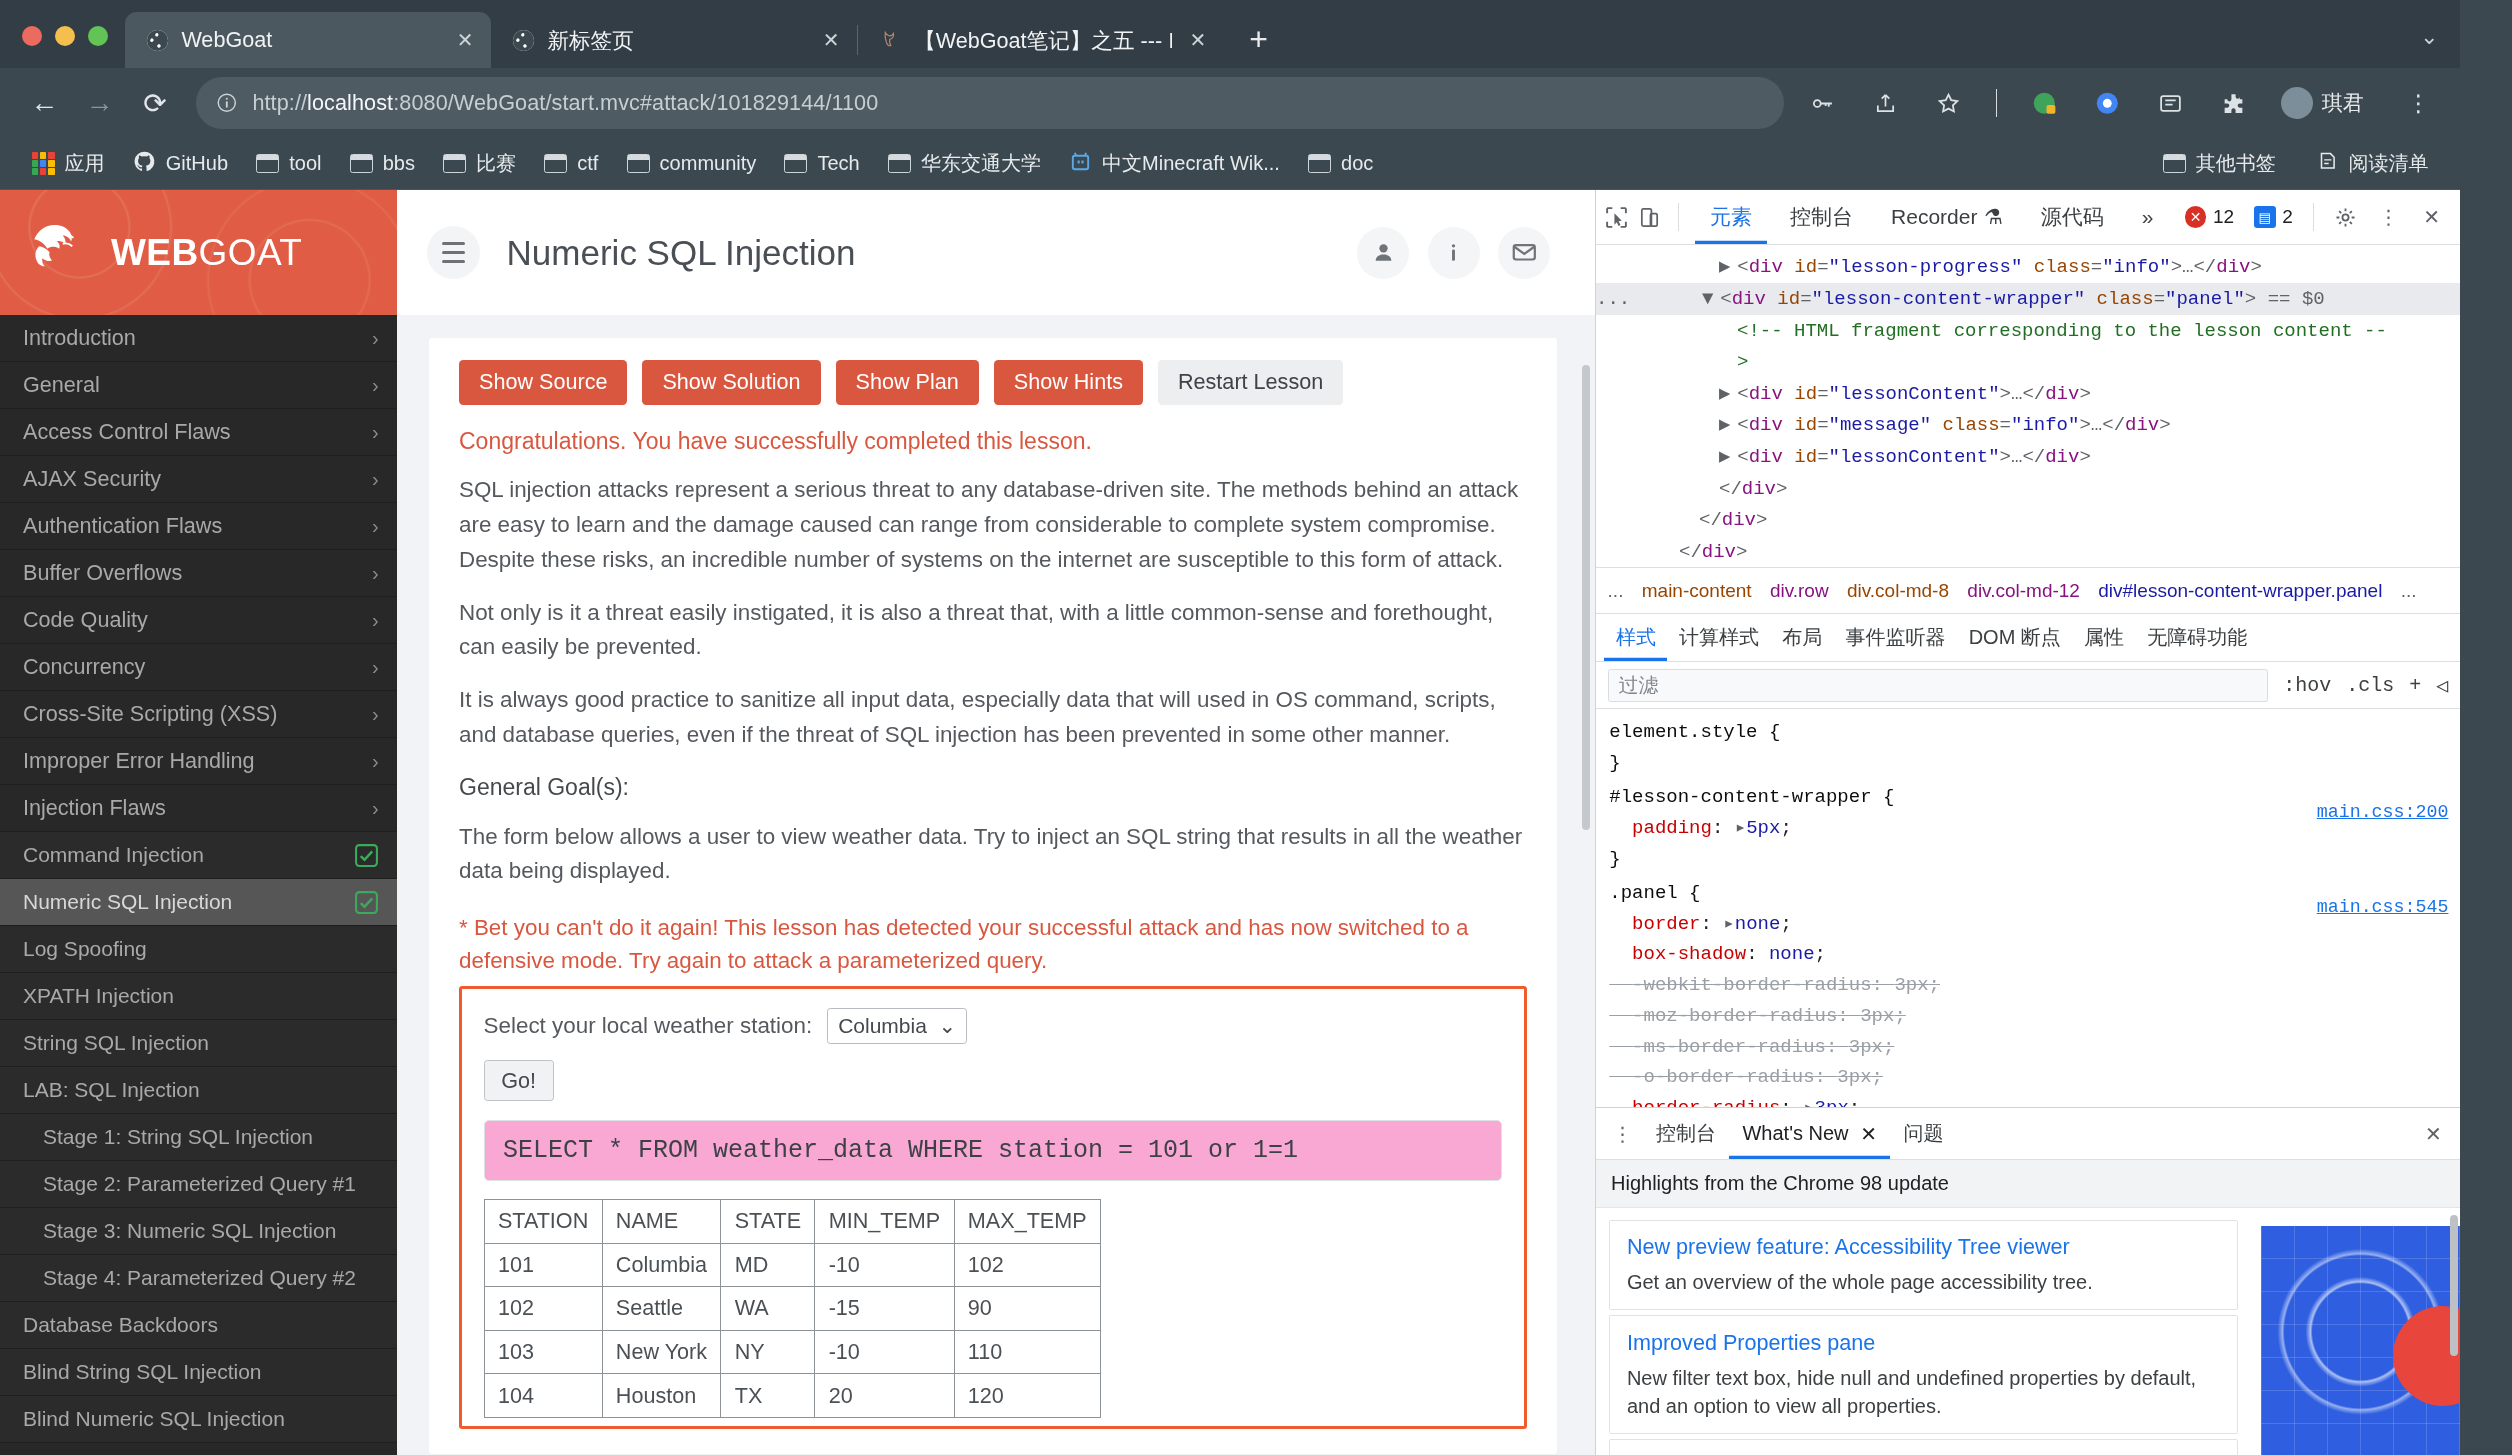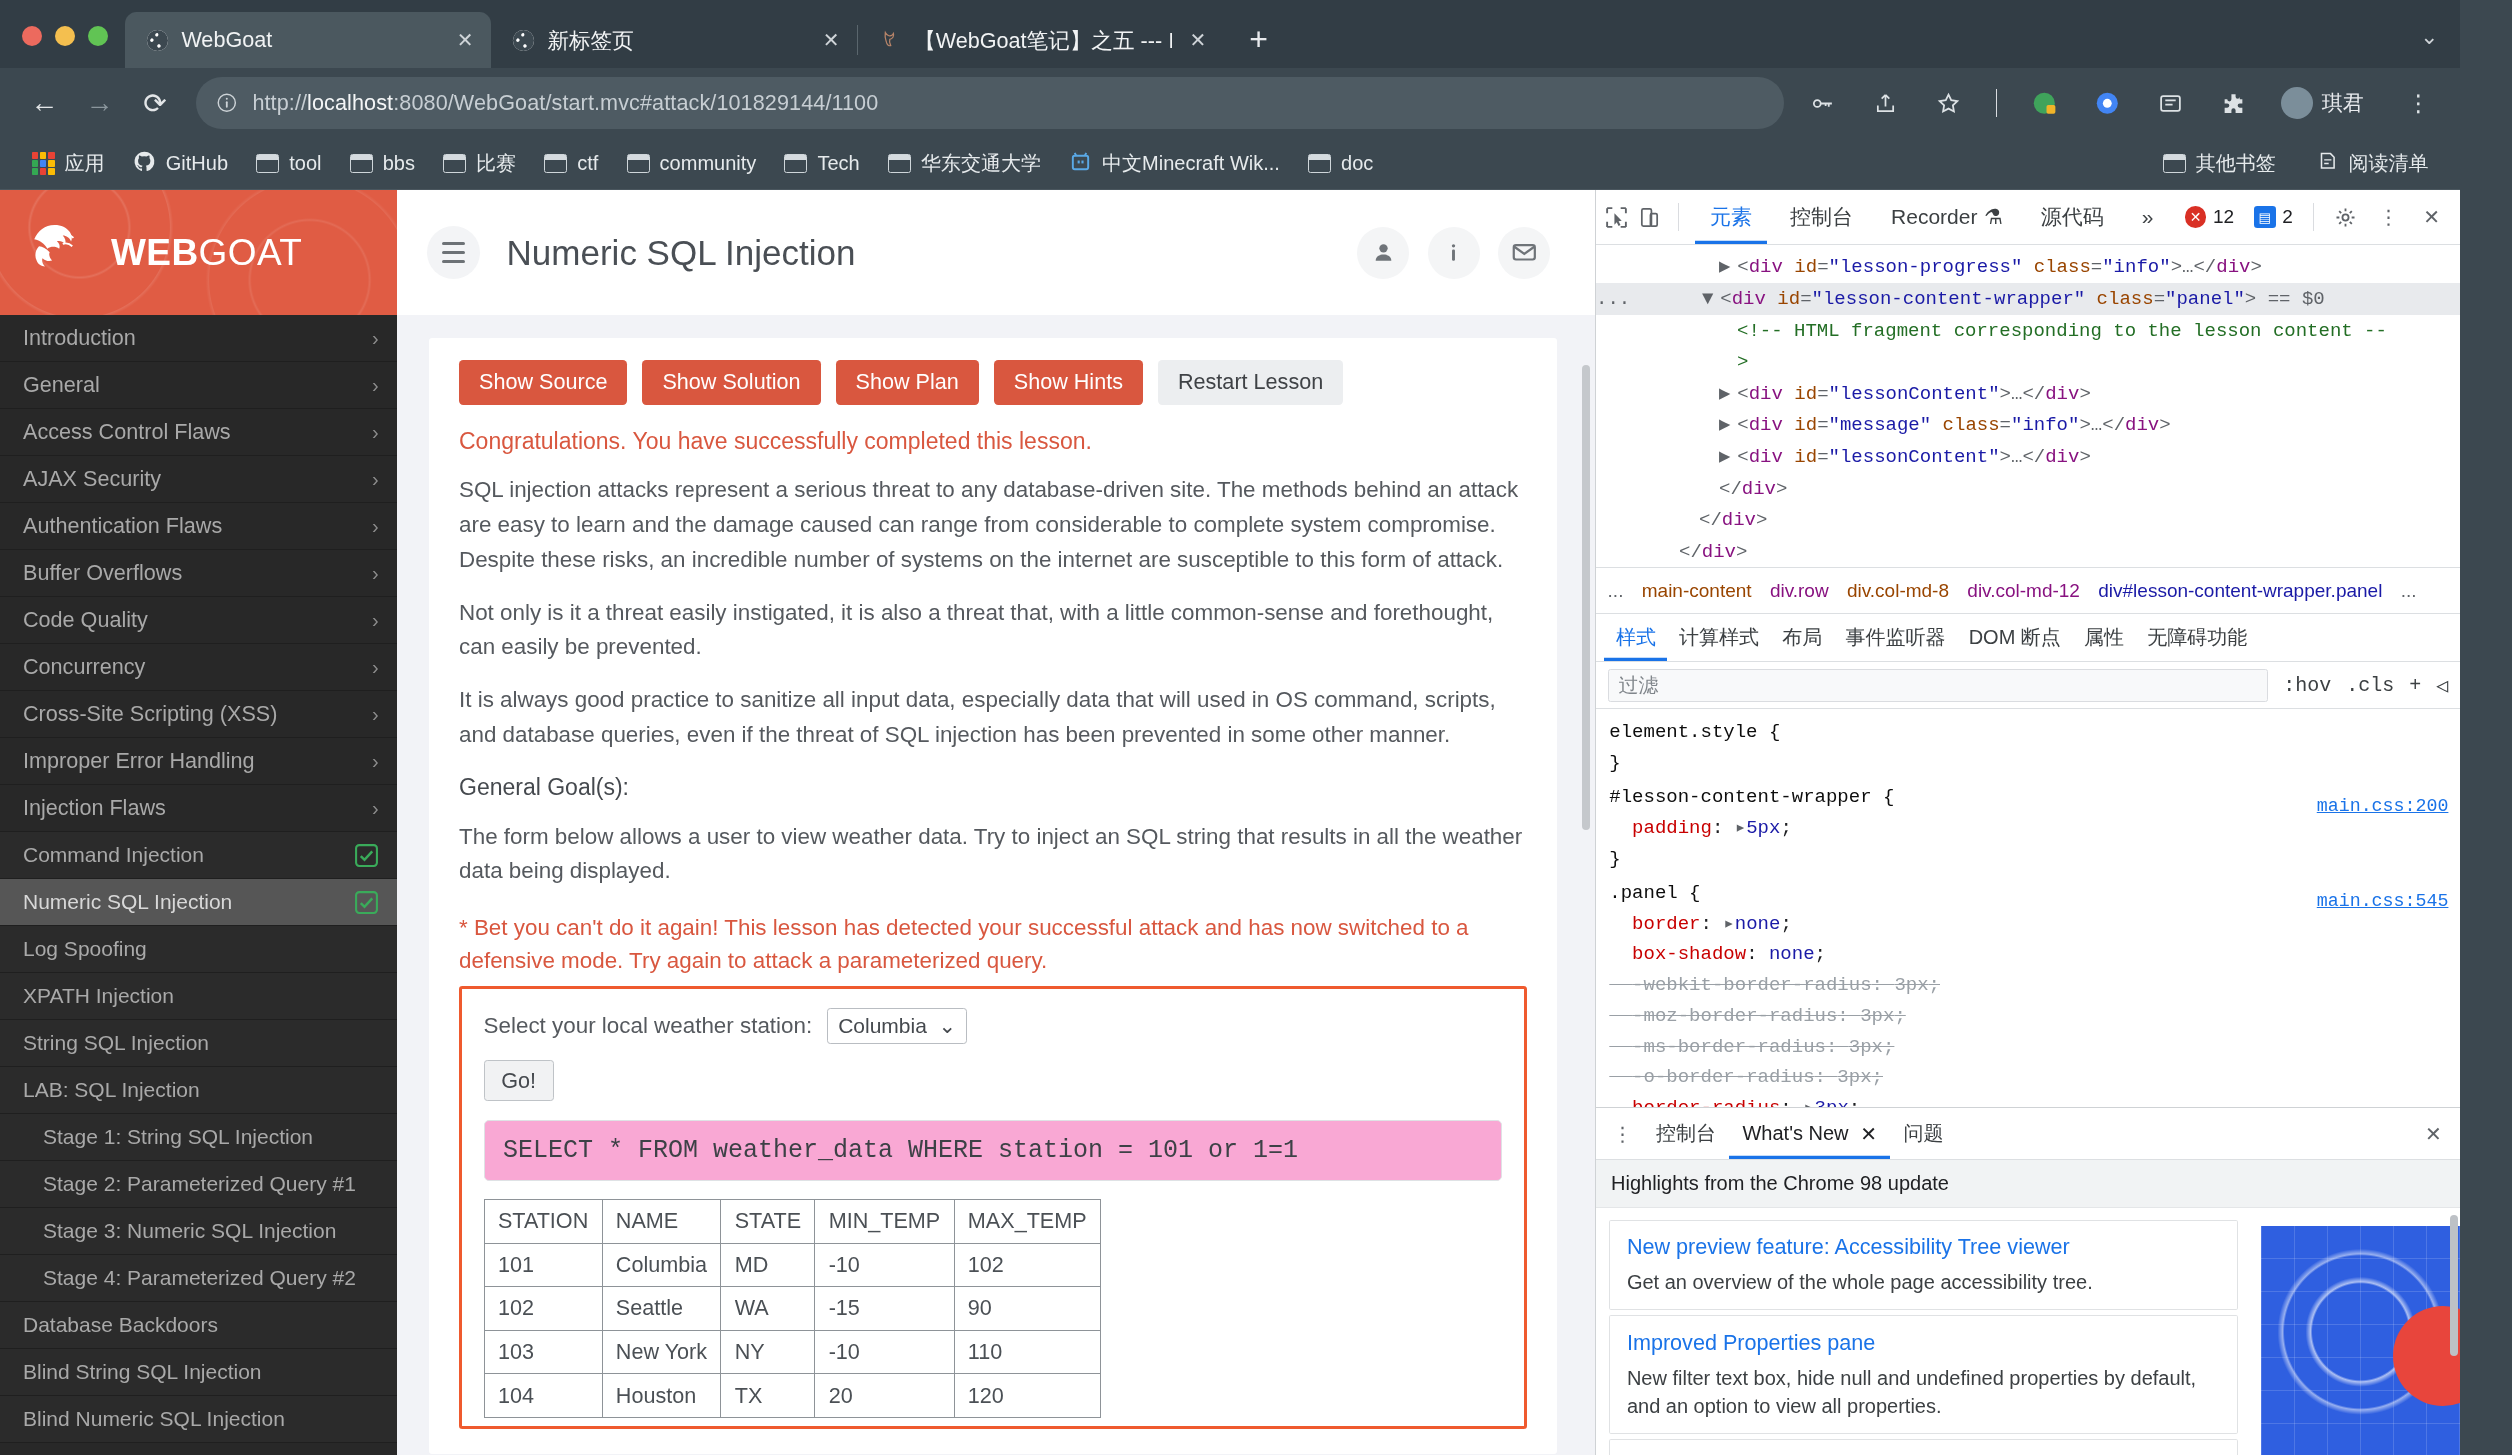--- a/index.html
+++ b/index.html
@@ -221,21 +221,21 @@
   .st { padding: 0 11.6px; height: 47px; display:flex; align-items:center; font-size:20px; color:#3c4043; white-space:nowrap;}
   .st.active { color:#1a73e8; box-shadow: inset 0 -3.3px 0 #1a73e8; }
 
   .filter-row { height: 47px; display:flex; align-items:center; padding: 0 11.6px; gap:15px; border-bottom:0.8px solid #dcdfe2; flex:0 0 47px;}
   .filter-in { flex:1 1 auto; height: 33px; border:0.8px solid #dadce0; border-radius:2.5px; background:#f8f9fa;
     display:flex; align-items:center; padding:0 10px; color:#80868b; font-size:20px; }
   .frb { color:#3c4043; font-size:20px; font-family:"Liberation Mono",monospace; }
 
   .styles { flex: 1 1 auto; overflow:hidden; font-family:"Liberation Mono", monospace; font-size:19px; line-height:1.62; padding: 6.6px 0 0 0;}
   .srule { padding: 1.7px 13.3px; position: relative; }
-  .srule .src { position:absolute; right: 11.6px; top: 11px; color:#1a73e8; text-decoration: underline; font-size:18.3px; font-family:"Liberation Mono",monospace;}
+  .srule .src { position:absolute; right: 11.6px; top: 17px; color:#1a73e8; text-decoration: underline; font-size:18.3px; font-family:"Liberation Mono",monospace;}
   .sel-txt { color:#0d0d0d; }
   .prop { color:#c80000; }
   .val { color:#1a1aa6; }
   .strike { text-decoration: line-through; color:#9aa0a6; }
   .tri2 { color:#5f6368; }
 
   .drawer { border-top: 0.8px solid #cfd2d5; flex: 0 0 auto; display:flex; flex-direction:column; overflow:hidden;}
   .drawer-tabs { height: 52px; display:flex; align-items:center; padding:0 6.6px; border-bottom:0.8px solid #dcdfe2; flex:0 0 52px;}
   .dtab { padding: 0 13.3px; height: 50px; display:flex; align-items:center; gap:11.6px; font-size:20px; color:#3c4043; white-space:nowrap;}
   .dtab.active { color:#202124; box-shadow: inset 0 -3.3px 0 #1a73e8; }

